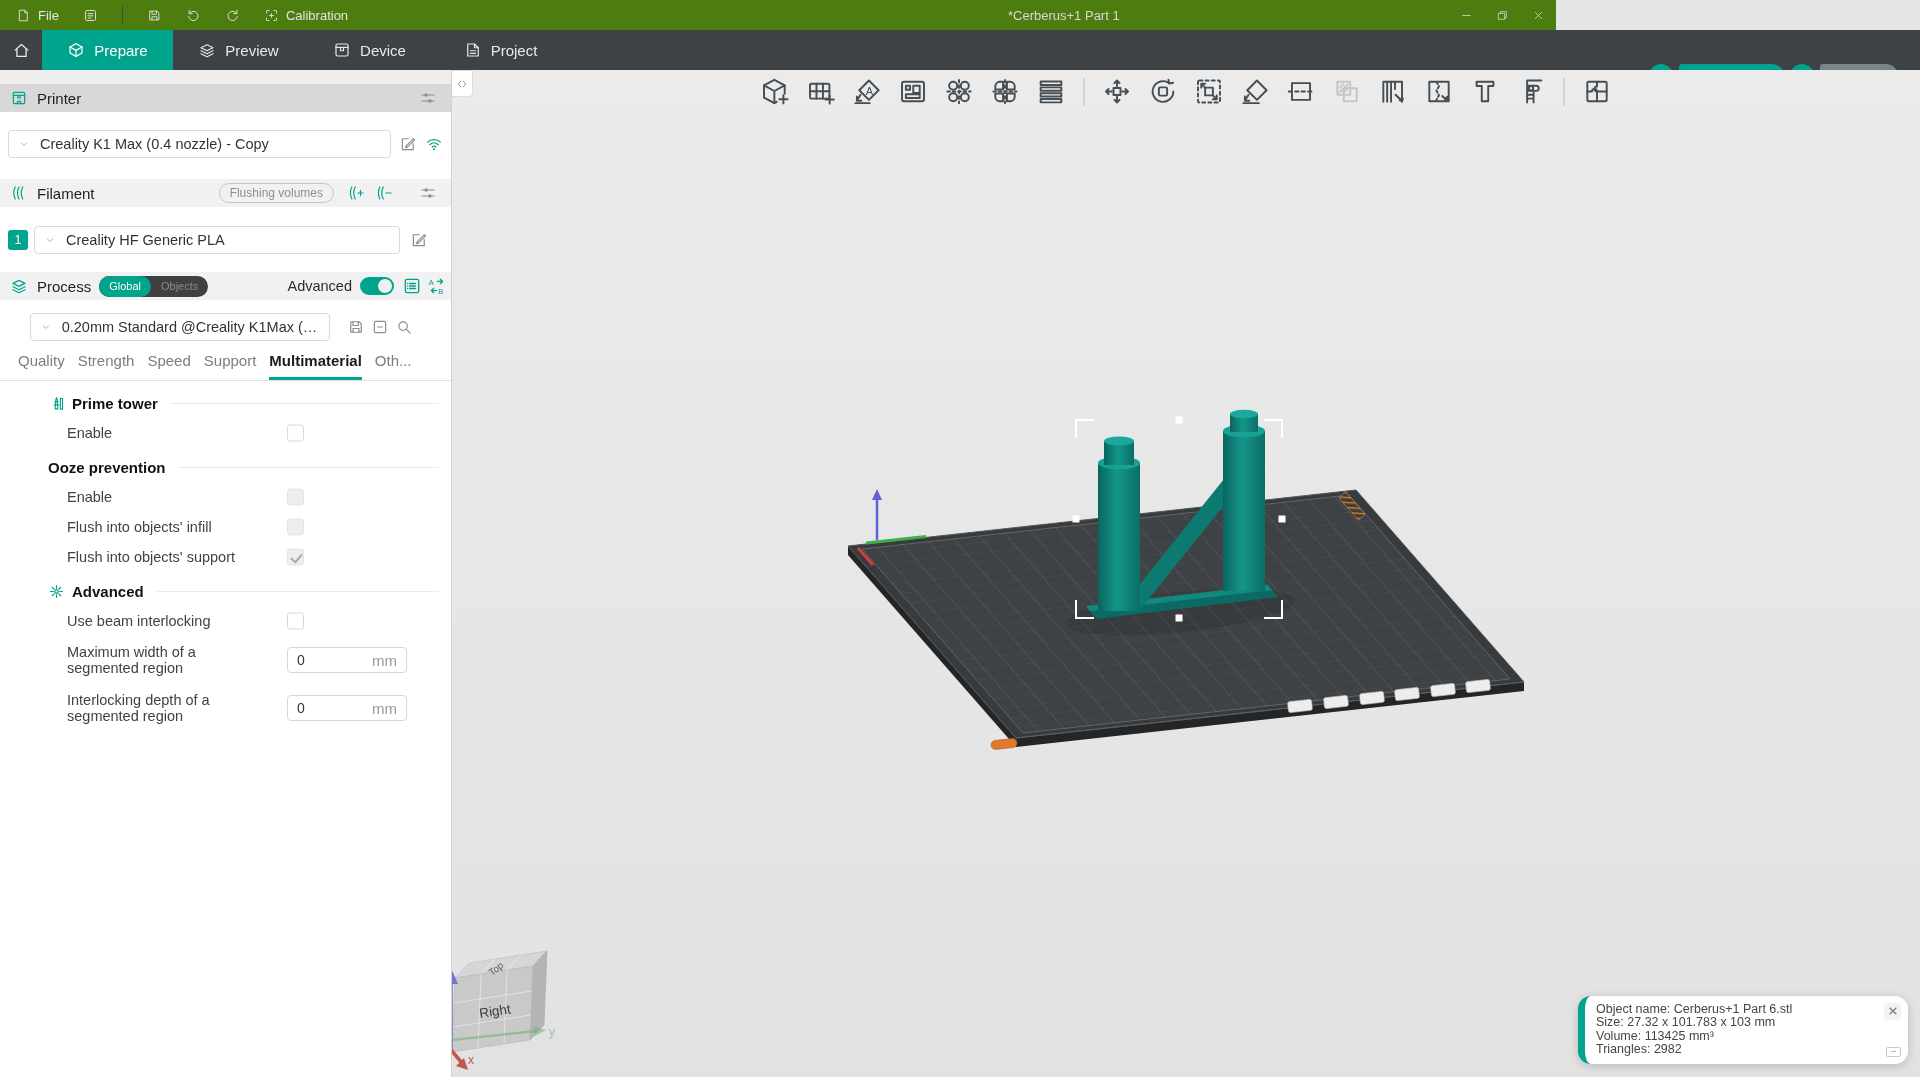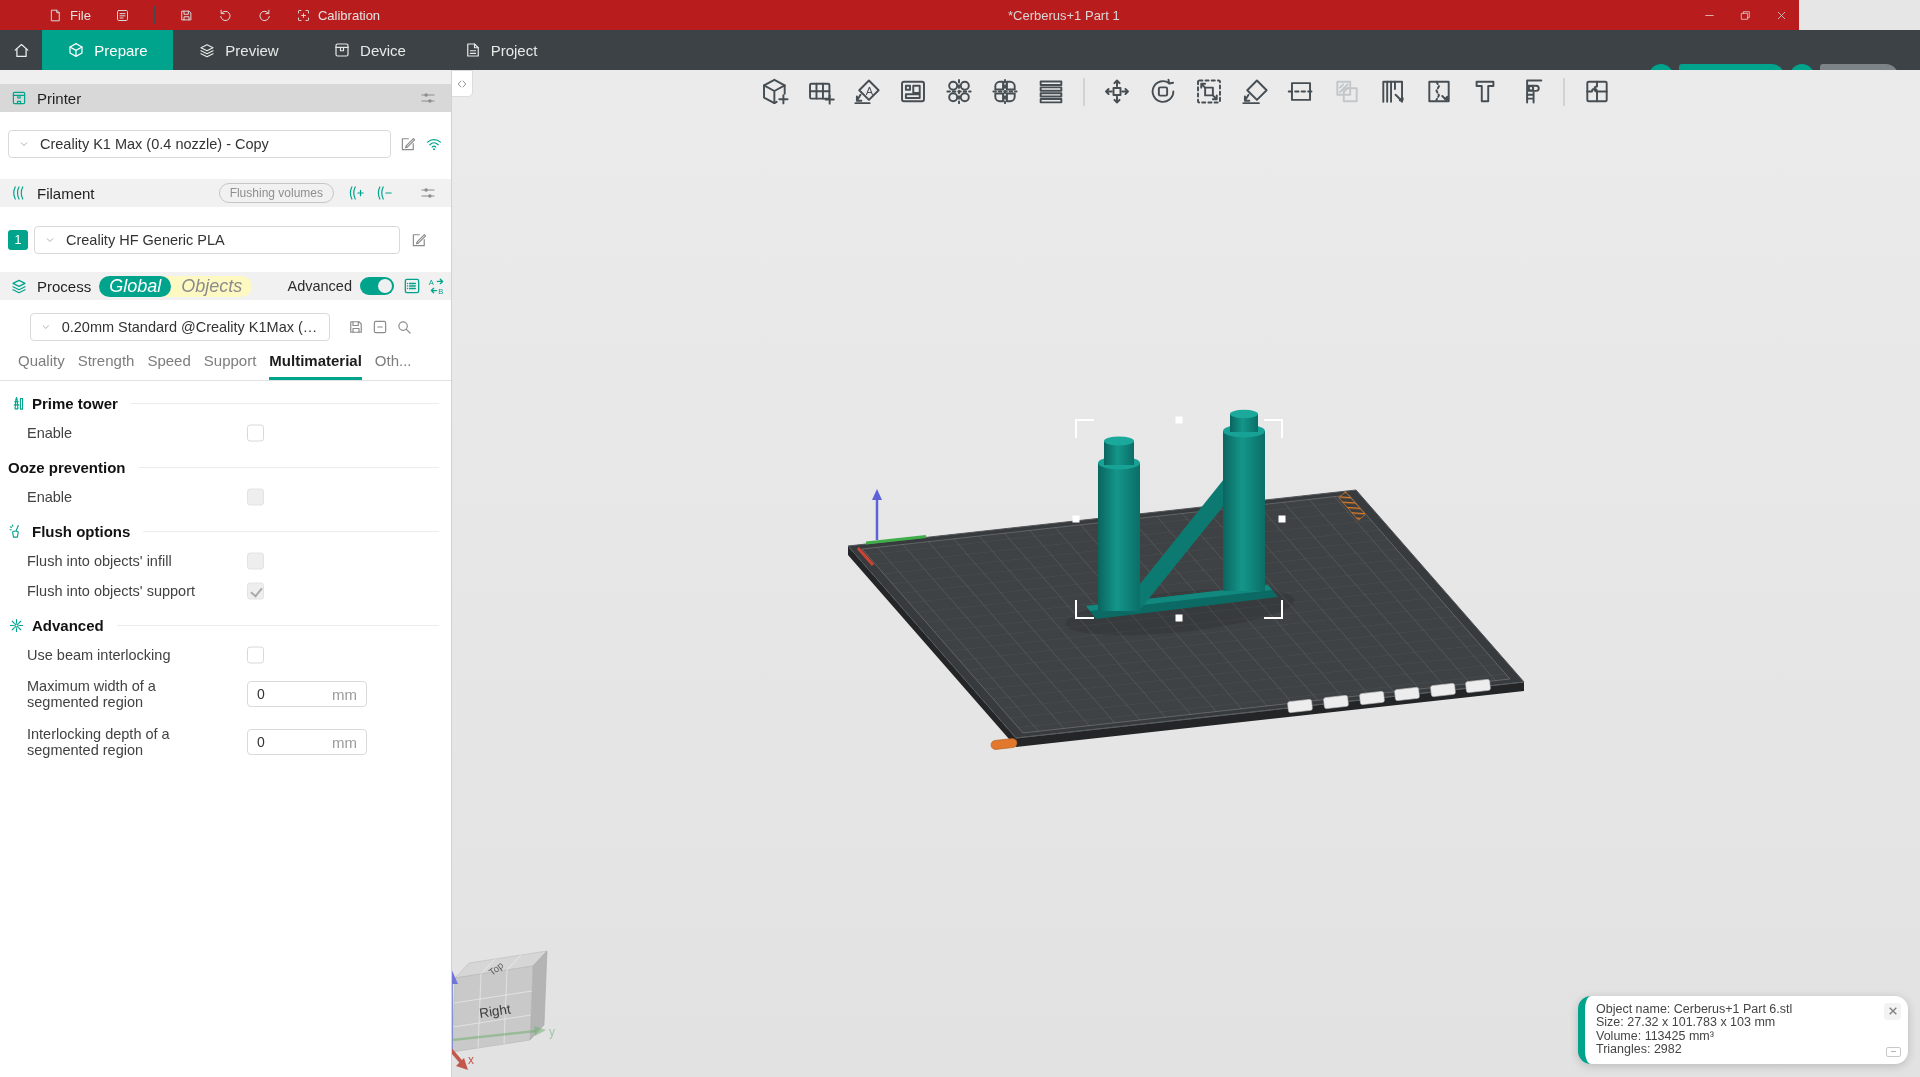--- a/index.html
+++ b/index.html
@@ -1,19 +1,19 @@
 <!DOCTYPE html>
 <html><head>
 <meta charset="utf-8">
 <style>
   * { box-sizing: border-box; margin: 0; padding: 0; }
   html,body { width:1920px; height:1077px; overflow:hidden; font-family:"Liberation Sans",sans-serif; background:#e6e6e6; }
 
   
-  .titlebar { position:absolute; left:0; top:0; width:1799px; height:30px; background:#b91c1c; display:flex; align-items:center;padding-left:32px; }
+  .titlebar { position:absolute; left:0; top:0; width:1556px; height:30px; background:#4d7c0f; display:flex; align-items:center; }
   .menu { display:flex; align-items:center; gap:24px; padding-left:16px; }
   .menu-item { display:flex; align-items:center; gap:7px; color:#e4e4e4; font-size:13px; cursor:default; }
   .vdiv { width:1px; height:18px; background:#44484c; }
   .ic { display:inline-flex; align-items:center; justify-content:center; }
   .ic svg { stroke:currentColor; fill:none; stroke-width:1.6; stroke-linecap:round; stroke-linejoin:round; }
   .ic14 { width:15px; height:15px; color:#d9d9d9; }
   .ic14 svg { width:15px; height:15px; }
   .win-title { position:absolute; left:1008px; top:0; height:30px; display:flex; align-items:center; color:#d8d8d8; font-size:13px; }
   .win-controls { position:absolute; right:0; top:0; display:flex; }
   .win-btn { width:36px; height:30px; display:flex; align-items:center; justify-content:center; color:#dedede; }
@@ -52,35 +52,35 @@
   .printer-row .combo { width:384px; }
   .bed-row { margin:4px 14px 0 10px; }
   .bed-label { width:85px; font-size:15px; color:#141414; }
   .bed-row .combo { flex:1; }
   .pill-btn { height:20px; border:1px solid #c6c6c6; border-radius:10px; background:transparent; color:#8f8f8f; font-size:12px; padding:0 10px; display:flex; align-items:center; margin-left:auto; }
   .fil-icons { display:flex; align-items:center; gap:10px; margin-left:13px; }
   .filament-row { margin:19px 8px 0 8px; gap:6px; }
   .slot-num { width:20px; height:20px; border-radius:3px; background:#00a38c; color:#fff; font-size:12.5px; display:flex; align-items:center; justify-content:center; }
   .filament-row .combo { width:366px; }
   .process-strip { margin-top:18px; padding-right:4px; }
-  .scope-pill { display:flex; height:21px; border-radius:11px; background:#fef9c3; margin-left:8px; font-size:18px;font-style:italic; }
+  .scope-pill { display:flex; height:21px; border-radius:11px; background:#404040; margin-left:8px; font-size:11px; }
   .scope-g { background:#00a38c; color:#fff; border-radius:11px; padding:0 10px; display:flex; align-items:center; }
   .scope-o { color:#8b8b8b; padding:0 10px; display:flex; align-items:center; }
   .adv-label { margin-left:auto; font-size:14.5px; color:#2c2c2c; }
   .switch { width:34px; height:18px; border-radius:9px; background:#00a38c; position:relative; margin:0 8px; }
   .switch::after { content:""; position:absolute; right:2px; top:2px; width:14px; height:14px; border-radius:50%; background:#eff0f0; }
   .proc-icons { display:flex; align-items:center; gap:5px; }
   .proc-icons .icbtn svg { width:20px; height:20px; }
   .preset-row { margin:13px 8px 0 30px; gap:6px; }
   .preset-row .combo { width:300px; }
   .preset-icons { display:flex; align-items:center; gap:6px; margin-left:11px; }
   .param-tabs { display:flex; gap:13px; padding:0 0 0 18px; margin-top:11px; height:29px; border-bottom:1px solid #e2e2e2; }
   .ptab { font-size:15px; color:#7d7d7d; padding-bottom:6px; border-bottom:3px solid transparent; white-space:nowrap; }
   .ptab.active { color:#1c1c1c; font-weight:bold; border-bottom-color:#00a38c; }
-  .psections { padding-top:3px; }
+  .psections { padding-top:3px;padding-left:40px; }
   .psec-h { display:flex; align-items:center; height:30px; margin-top:4px; padding:0 12px 0 8px; gap:7px; }
   .psec-h .ic { width:17px; height:17px; color:#00a38c; } .psec-h .ic svg { width:17px; height:17px; }
   .psec-title { font-size:15px; font-weight:bold; color:#121212; white-space:nowrap; }
   .psec-line { flex:1; height:1px; background:#ececec; margin-left:6px; }
   .prow { position:relative; min-height:30px; display:flex; align-items:center; padding-left:27px; }
   .prow.tall { min-height:48px; }
   .prow-label { width:195px; font-size:14.5px; color:#424242; line-height:1.12; }
   .prow-ctl { position:absolute; left:247px; top:50%; transform:translateY(-50%); display:flex; align-items:center; }
   .cb { width:17px; height:17px; border:1px solid #d8d8d8; border-radius:3px; background:#fff; position:relative; }
   .cb.disabled { background:#eeeeee; border-color:#e3e3e3; }
@@ -466,31 +466,20 @@
       <div class="psec-h">
         <span class="psec-title">Ooze prevention</span>
         <span class="psec-line"></span>
       </div>
       <div class="prow">
         <span class="prow-label">Enable</span>
         <span class="prow-ctl">
           <span class="cb disabled"></span>
         </span>
       </div>
-      <div class="psec-h">
-        <span class="ic">
-          <svg viewBox="0 0 24 24">
-            <path d="M14.5 3.5 11.5 11"></path>
-            <path d="M6.5 12.5c2-1.4 6-1.4 8 0l-1.2 7.5H7.7z"></path>
-            <path d="M3.5 5.5l1.6.6M3 9.5h1.7M6 3l.9 1.4"></path>
-          </svg>
-        </span>
-        <span class="psec-title">Flush options</span>
-        <span class="psec-line"></span>
-      </div>
       <div class="prow">
         <span class="prow-label">Flush into objects' infill</span>
         <span class="prow-ctl">
           <span class="cb disabled"></span>
         </span>
       </div>
       <div class="prow">
         <span class="prow-label">Flush into objects' support</span>
         <span class="prow-ctl">
           <span class="cb checked disabled"></span>

